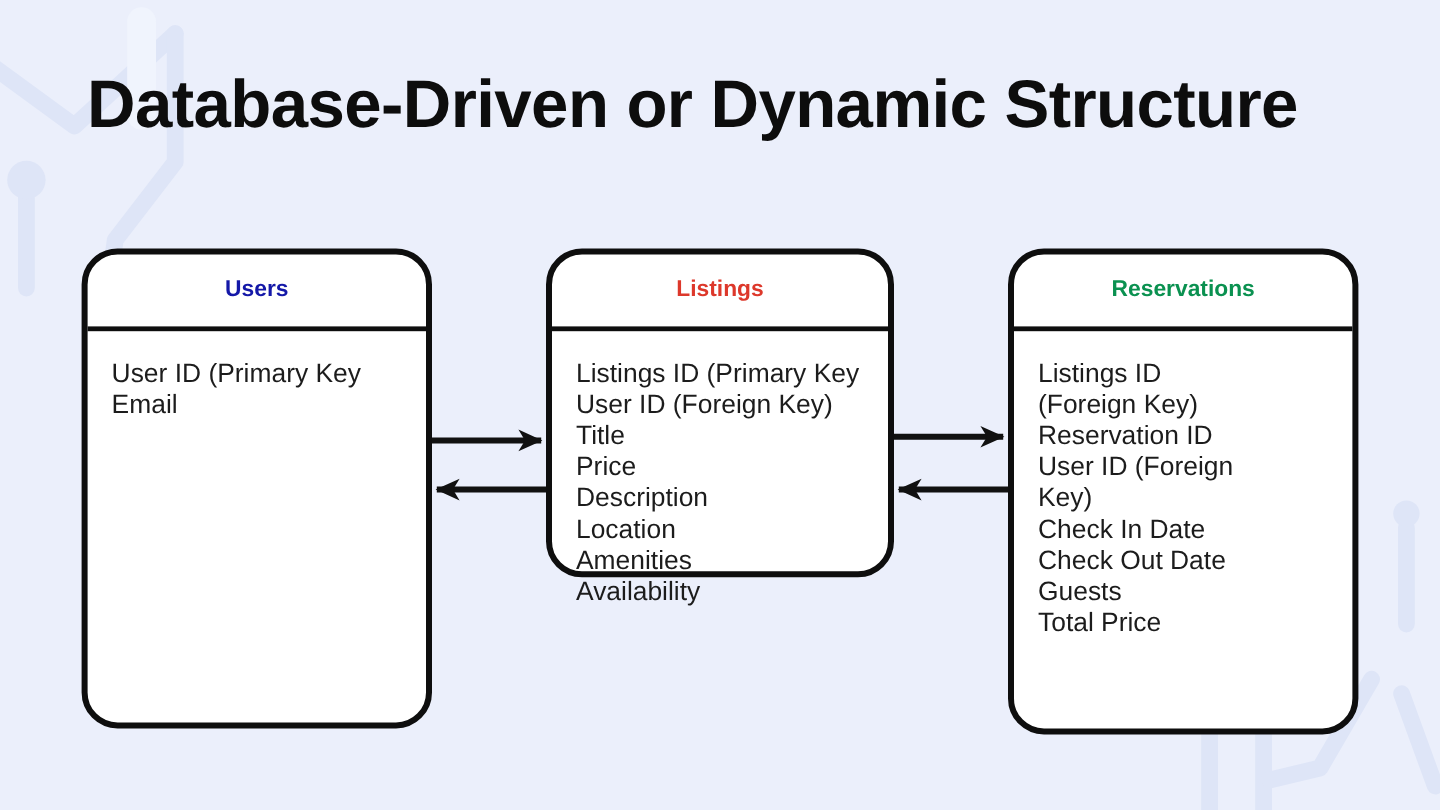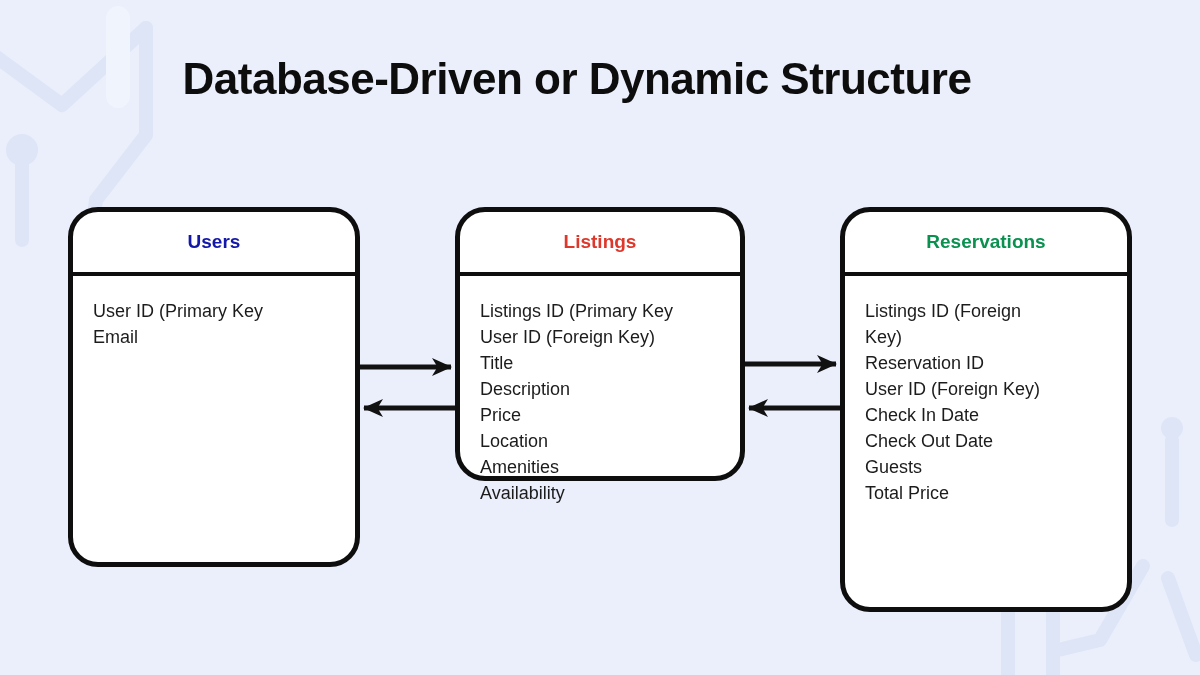--- a/index.html
+++ b/index.html
@@ -21,21 +21,21 @@
     width: 1200px; height: 675px;
     z-index: 0;
     pointer-events: none;
   }
   .page-title {
     position: absolute;
     left: 0;
     top: 54px;
     width: 1154px;
     text-align: center;
-    font-size: 44px;
+    font-size: 56px;
     font-weight: 800;
     letter-spacing: -0.5px;
     color: #0d0d0d;
     z-index: 3;
   }
   .entity {
     position: absolute;
     background: #ffffff;
     border: 5px solid #0e0e0e;
     border-radius: 30px;
@@ -47,26 +47,26 @@
     display: flex;
     align-items: center;
     justify-content: center;
   }
   .entity-title {
     font-size: 19px;
     font-weight: 700;
   }
   .entity-body {
     padding: 22px 16px 0 20px;
-    font-size: 18px;
+    font-size: 22px;
     line-height: 26px;
     color: #1c1c1c;
   }
   .entity-body .field { white-space: normal; }
-  #entity-users        { left: 68px;  top: 207px; width: 292px; height: 360px; }
+  #entity-users        { left: 68px;  top: 207px; width: 292px; height: 400px; }
   #entity-listings     { left: 455px; top: 207px; width: 290px; height: 274px; }
   #entity-reservations { left: 840px; top: 207px; width: 292px; height: 405px; }
   #entity-reservations .entity-body { padding-right: 86px; }
   .arrows-layer {
     position: absolute;
     left: 0; top: 0;
     width: 1200px; height: 675px;
     z-index: 1;
     pointer-events: none;
   }
@@ -122,22 +122,22 @@
   </div>
 
   <div class="entity" id="entity-listings">
     <div class="entity-header">
       <span class="entity-title" style="color: rgb(221, 56, 43);">Listings</span>
     </div>
     <div class="entity-body">
       <div class="field">Listings ID (Primary Key</div>
       <div class="field">User ID (Foreign Key)</div>
       <div class="field">Title</div>
+      <div class="field">Price</div>
       <div class="field">Description</div>
-      <div class="field">Price</div>
       <div class="field">Location</div>
       <div class="field">Amenities</div>
       <div class="field">Availability</div>
     </div>
   </div>
 
   <div class="entity" id="entity-reservations">
     <div class="entity-header">
       <span class="entity-title" style="color: rgb(10, 145, 80);">Reservations</span>
     </div>

